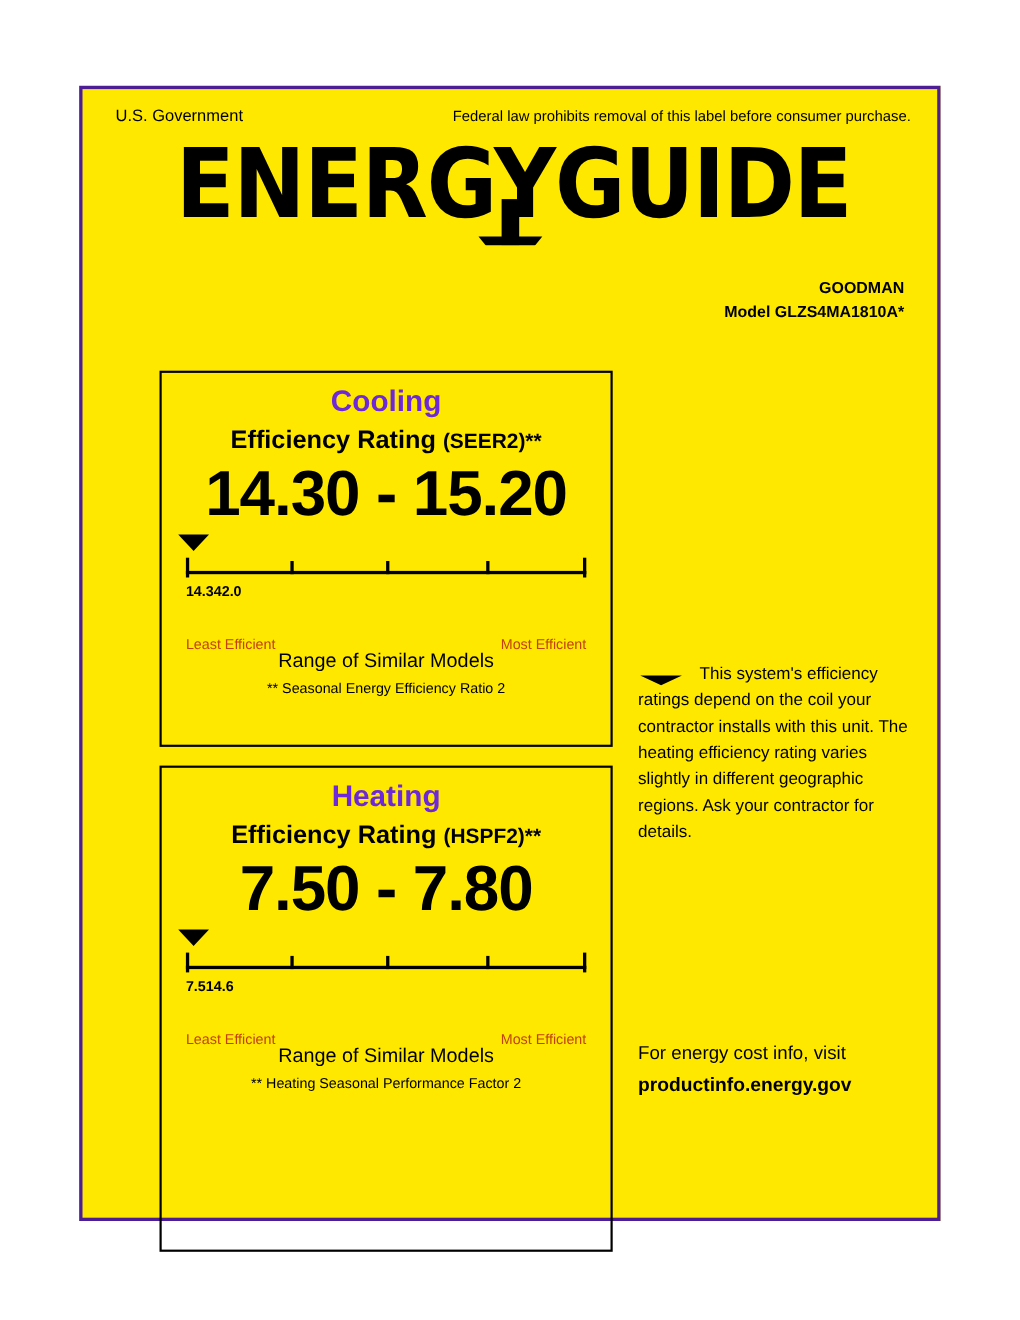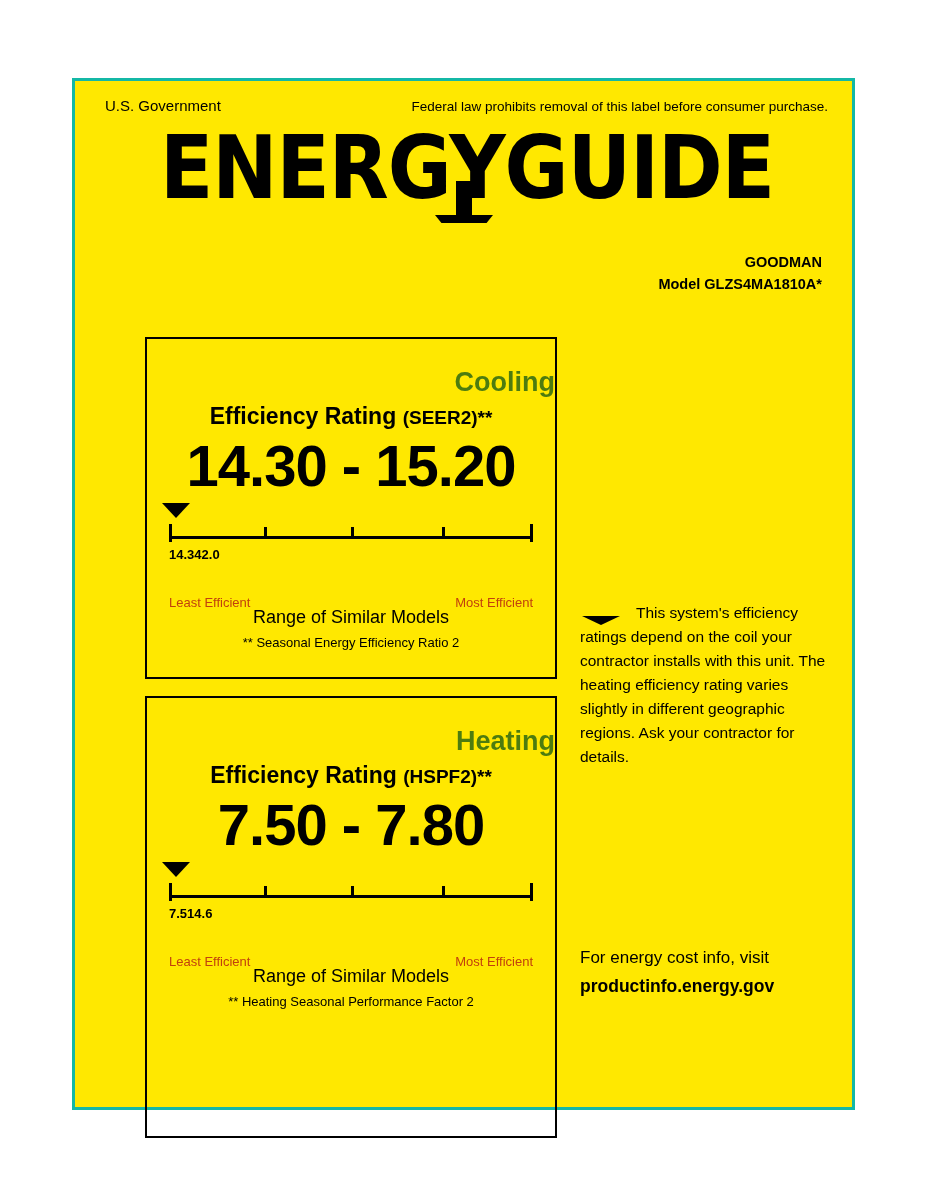--- a/index.html
+++ b/index.html
@@ -15,21 +15,21 @@
     overflow: hidden;
   }
 
   .label {
     position: absolute;
     left: 72px;
     top: 78px;
     width: 783px;
     height: 1032px;
     background: #ffe800;
-    border: 3px solid #14b8a6;
+    border: 3px solid #4c1d95;
     box-sizing: border-box;
   }
 
   
   .top-row {
     position: absolute;
     left: 30px;
     top: 16px;
     width: 723px;
     display: flex;
@@ -81,25 +81,25 @@
   .rating-box {
     position: absolute;
     border: 2px solid #000;
     background: transparent;
     box-sizing: border-box;
   }
   #cooling-box { left: 70px; top: 256px; width: 412px; height: 342px; }
   #heating-box { left: 70px; top: 615px; width: 412px; height: 442px; }
 
   .rt-title {
-    text-align: right;
+    text-align: center;
     font-size: 27px;
     font-weight: bold;
-    margin-top: 28px;
-    color: #4d7c0f;
+    margin-top: 11px;
+    color: #6d28d9;
   }
   .rt-sub {
     text-align: center;
     font-size: 23px;
     font-weight: bold;
     color: #000;
     margin-top: 5px;
   }
   .rt-sub .paren {
     font-size: 19px;

